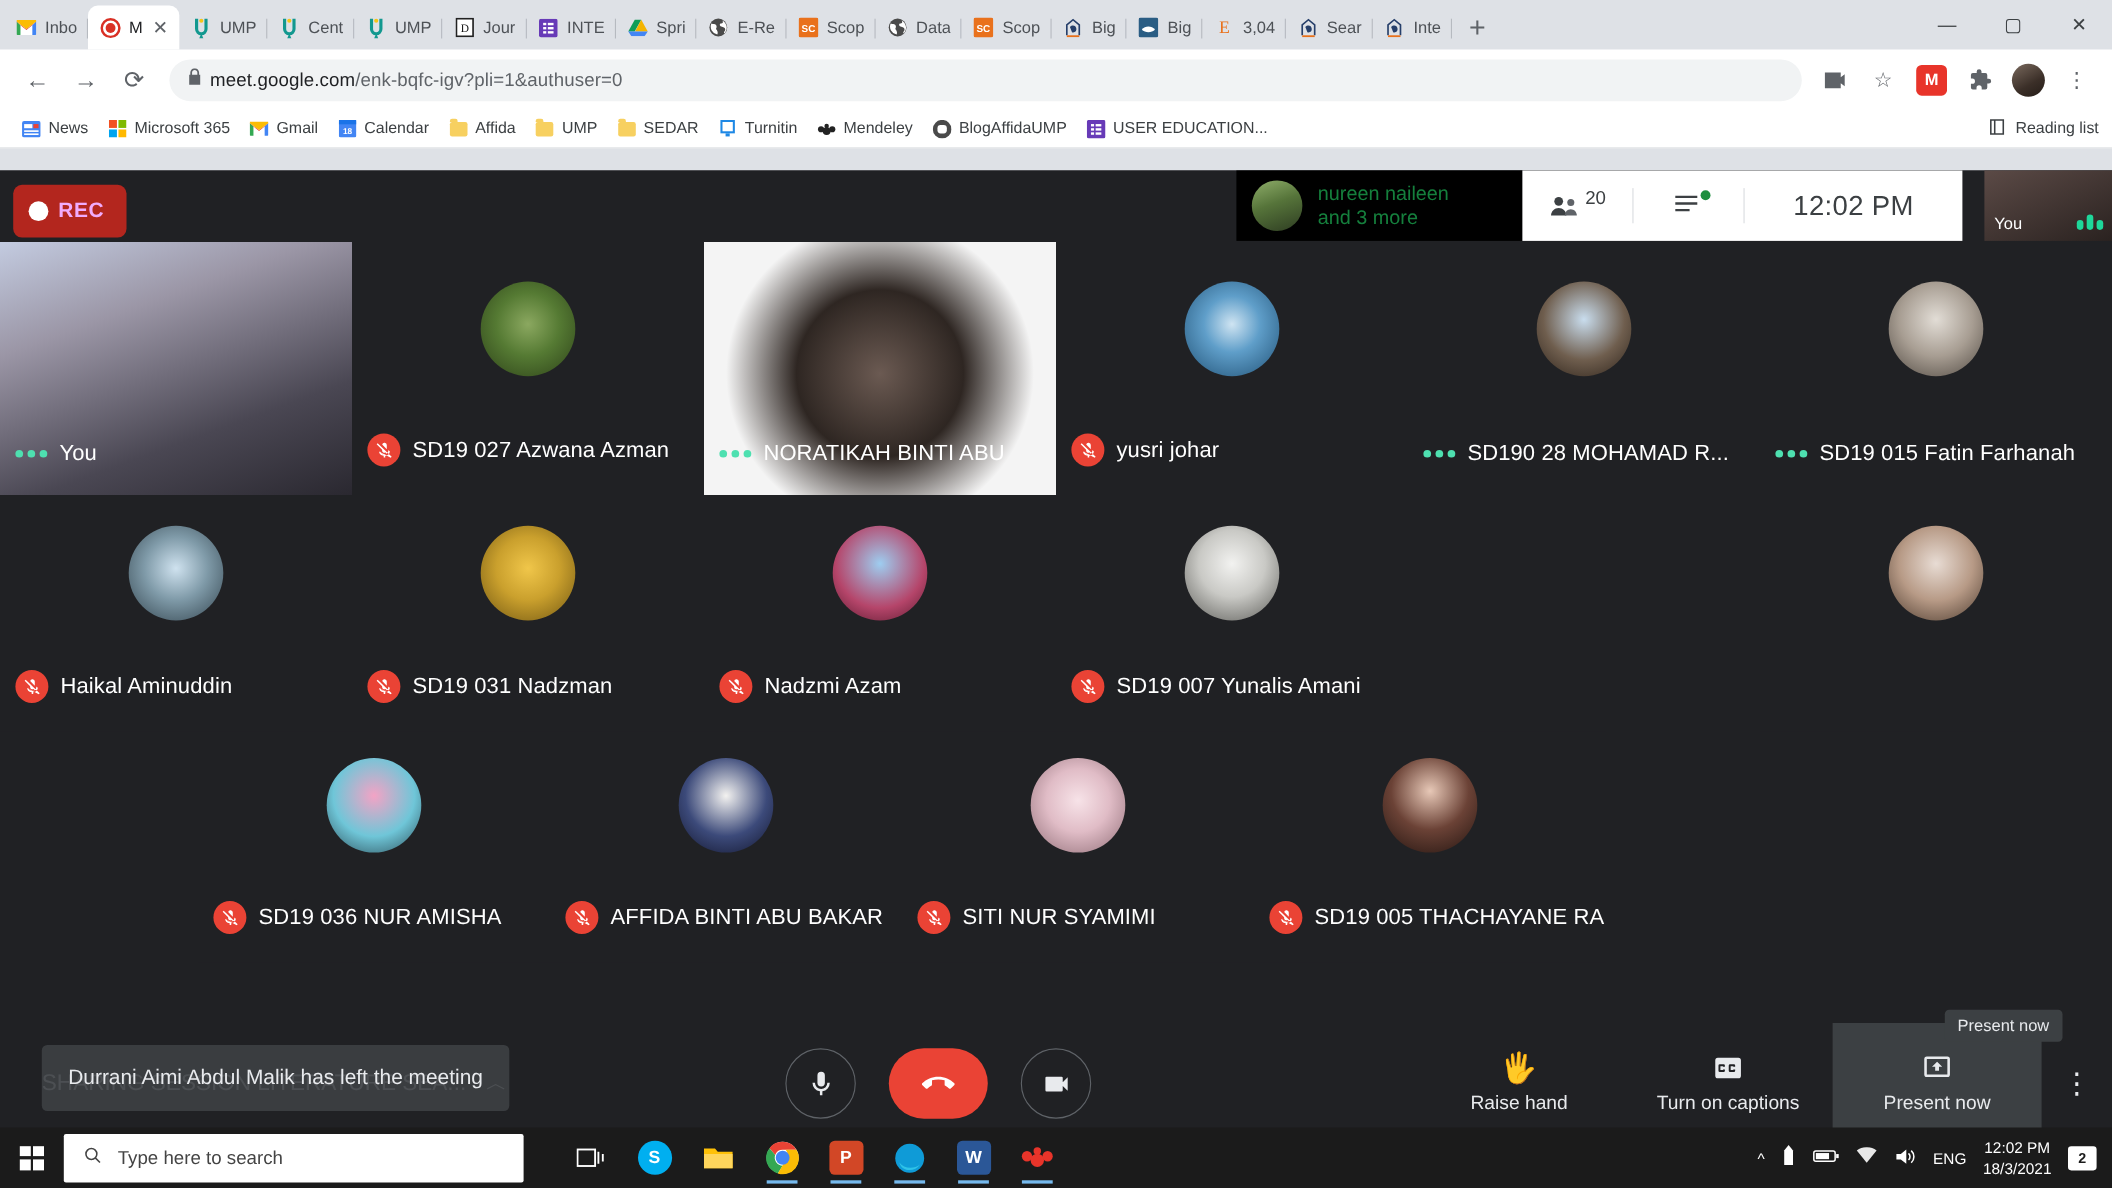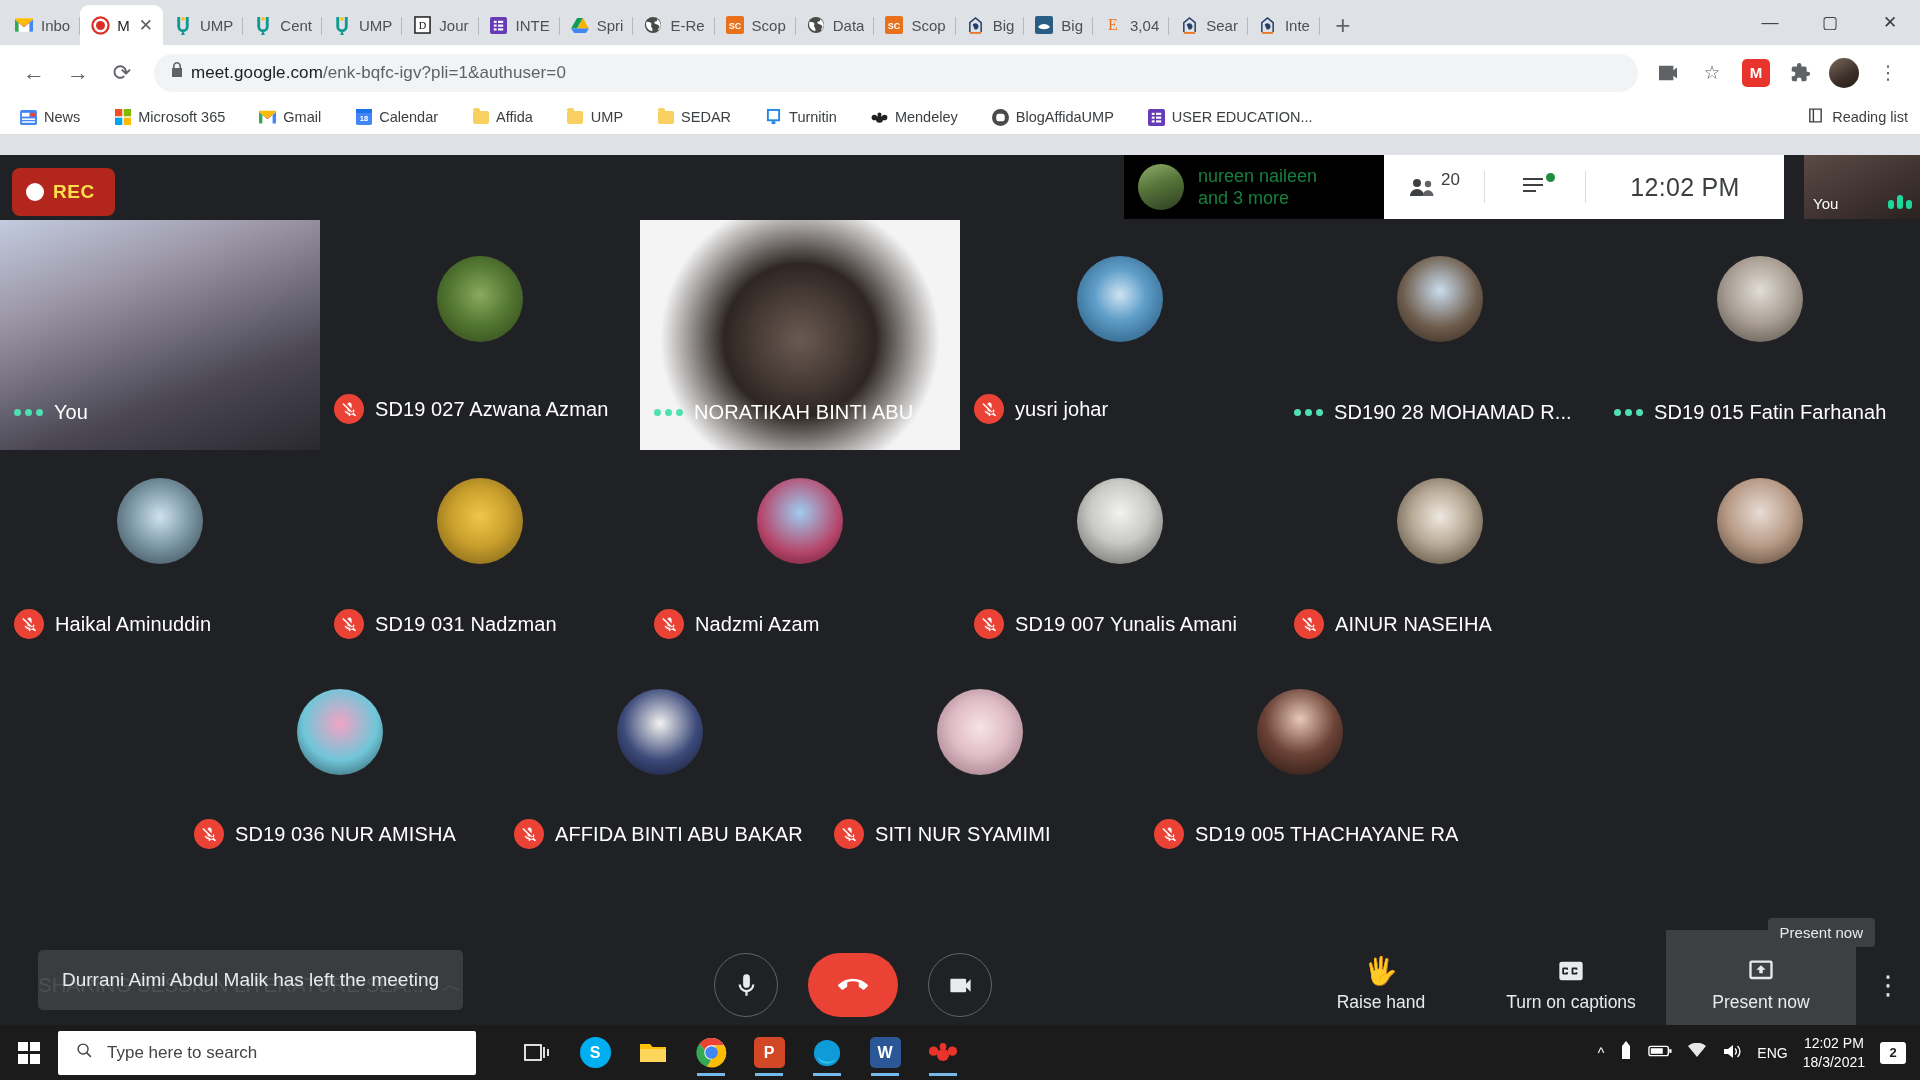--- a/index.html
+++ b/index.html
@@ -42,38 +42,38 @@
   .omnibox .urltext .dim { color:#5f6368; }
   .omniright { display:flex; align-items:center; gap:8px; }
   .oicon { width:36px; height:36px; display:flex; align-items:center; justify-content:center;
            font-size:19px; color:#5f6368; }
   .ext-m { width:28px; height:28px; border-radius:5px; background:#e8342a; color:#fff;
            display:flex; align-items:center; justify-content:center; font-size:15px; font-weight:700; }
   .avatar-btn { width:30px; height:30px; border-radius:50%;
                 background:linear-gradient(150deg,#7a6a5e,#3b2f28 60%,#241c17); }
 
   
-  .bmbar { height:35px; background:#fff; display:flex; align-items:center; padding:0 12px; gap:18px;
+  .bmbar { height:35px; background:#fff; display:flex; align-items:center; padding:0 12px; gap:2px;
            border-bottom:1px solid #dadce0; }
   .bm { display:flex; align-items:center; gap:7px; padding:4px 8px; border-radius:4px;
         font-size:14.5px; color:#3c4043; white-space:nowrap; }
   .bmico { width:17px; height:17px; flex:0 0 17px; display:flex; align-items:center; justify-content:center; font-size:12px;}
   .folder { width:16px; height:13px; background:#f7d060; border-radius:2px 2px 2px 2px; position:relative; }
   .folder:before{ content:""; position:absolute; top:-3px; left:0; width:7px; height:3px; background:#f7d060; border-radius:2px 2px 0 0;}
   .readinglist { margin-left:auto; display:flex; align-items:center; gap:8px; font-size:14.5px; color:#3c4043; }
 
   
   .meet { position:absolute; top:155px; left:0; width:1920px; height:885px; background:#202124; }
 
   
   .meet-top { position:relative; height:65px; }
   .rec-pill { position:absolute; left:12px; top:13px; width:103px; height:48px; background:#b3261e;
               border-radius:8px; display:flex; align-items:center; gap:9px; padding-left:14px; }
   .rec-dot { width:18px; height:18px; border-radius:50%; background:#fff; }
-  .rec-pill span { color:#fde047; font-size:19px; font-weight:700; letter-spacing:.5px; }
+  .rec-pill span { color:#f0abfc; font-size:19px; font-weight:700; letter-spacing:.5px; }
 
   .speaker-chip { position:absolute; left:1124px; top:0; width:260px; height:64px; background:#000;
                   display:flex; align-items:center; gap:14px; padding-left:14px; }
   .speaker-chip .av { width:46px; height:46px; border-radius:50%;
         background:linear-gradient(160deg,#8fae6a,#56743a 45%,#2e3d22); flex:0 0 46px;}
   .speaker-chip .nm { color:#15803d; font-size:18px; line-height:1.25; }
 
   .topright { position:absolute; left:1384px; top:0; width:400px; height:64px; background:#fff;
               display:flex; align-items:center; }
   .tr-item { display:flex; align-items:center; justify-content:center; height:64px; }
@@ -656,31 +656,20 @@
           <div class="circle" style="left:117px;top:28px;width:86px;height:86px;background:radial-gradient(circle at 50% 40%, #f2f2f0 0%, #c9c9c5 45%, #5a5a56 100%)"></div>
           <div class="label" style="left:14px;bottom:26px">
             <span class="mic-off">
               <svg viewBox="0 0 24 24">
                 <path fill="#fff" d="M15 10.6V5a3 3 0 0 0-5.9-.7zM12 17c2.8 0 5-2.2 5-5v-.6l2 2V12a7 7 0 0 1-6 6.9V21h-2v-2.1A7 7 0 0 1 5 12h2a5 5 0 0 0 5 5zM3.3 2.9 2 4.2l7 7V12a3 3 0 0 0 4.5 2.6l1.5 1.5A5 5 0 0 1 7 12H5a7 7 0 0 0 .2 1.5L20 21.5l1.3-1.3z"></path>
               </svg>
             </span>
             <span class="name">SD19 007 Yunalis Amani</span>
           </div>
         </div>
-        <div class="tile" style="left: 1280px; top: 230px; width: 320px; height: 215px;">
-          <div class="circle" style="left:117px;top:28px;width:86px;height:86px;background:radial-gradient(circle at 50% 45%, #efe9e1 0%, #b7a894 45%, #41382c 100%)"></div>
-          <div class="label" style="left:14px;bottom:26px">
-            <span class="mic-off">
-              <svg viewBox="0 0 24 24">
-                <path fill="#fff" d="M15 10.6V5a3 3 0 0 0-5.9-.7zM12 17c2.8 0 5-2.2 5-5v-.6l2 2V12a7 7 0 0 1-6 6.9V21h-2v-2.1A7 7 0 0 1 5 12h2a5 5 0 0 0 5 5zM3.3 2.9 2 4.2l7 7V12a3 3 0 0 0 4.5 2.6l1.5 1.5A5 5 0 0 1 7 12H5a7 7 0 0 0 .2 1.5L20 21.5l1.3-1.3z"></path>
-              </svg>
-            </span>
-            <span class="name">AINUR NASEIHA</span>
-          </div>
-        </div>
         <div class="tile" style="left: 1600px; top: 230px; width: 320px; height: 215px;">
           <div class="circle" style="left:117px;top:28px;width:86px;height:86px;background:radial-gradient(circle at 50% 40%, #e8dcd4 0%, #b79a86 50%, #4b3a2e 100%)"></div>
         </div>
         <div class="tile" style="left: 180px; top: 445px; width: 320px; height: 210px;">
           <div class="circle" style="left:117px;top:24px;width:86px;height:86px;background:radial-gradient(circle at 50% 40%, #f3a3c5 0%, #6fc6d8 55%, #2a4a55 100%)"></div>
           <div class="label" style="left:14px;bottom:26px">
             <span class="mic-off">
               <svg viewBox="0 0 24 24">
                 <path fill="#fff" d="M15 10.6V5a3 3 0 0 0-5.9-.7zM12 17c2.8 0 5-2.2 5-5v-.6l2 2V12a7 7 0 0 1-6 6.9V21h-2v-2.1A7 7 0 0 1 5 12h2a5 5 0 0 0 5 5zM3.3 2.9 2 4.2l7 7V12a3 3 0 0 0 4.5 2.6l1.5 1.5A5 5 0 0 1 7 12H5a7 7 0 0 0 .2 1.5L20 21.5l1.3-1.3z"></path>
               </svg>

